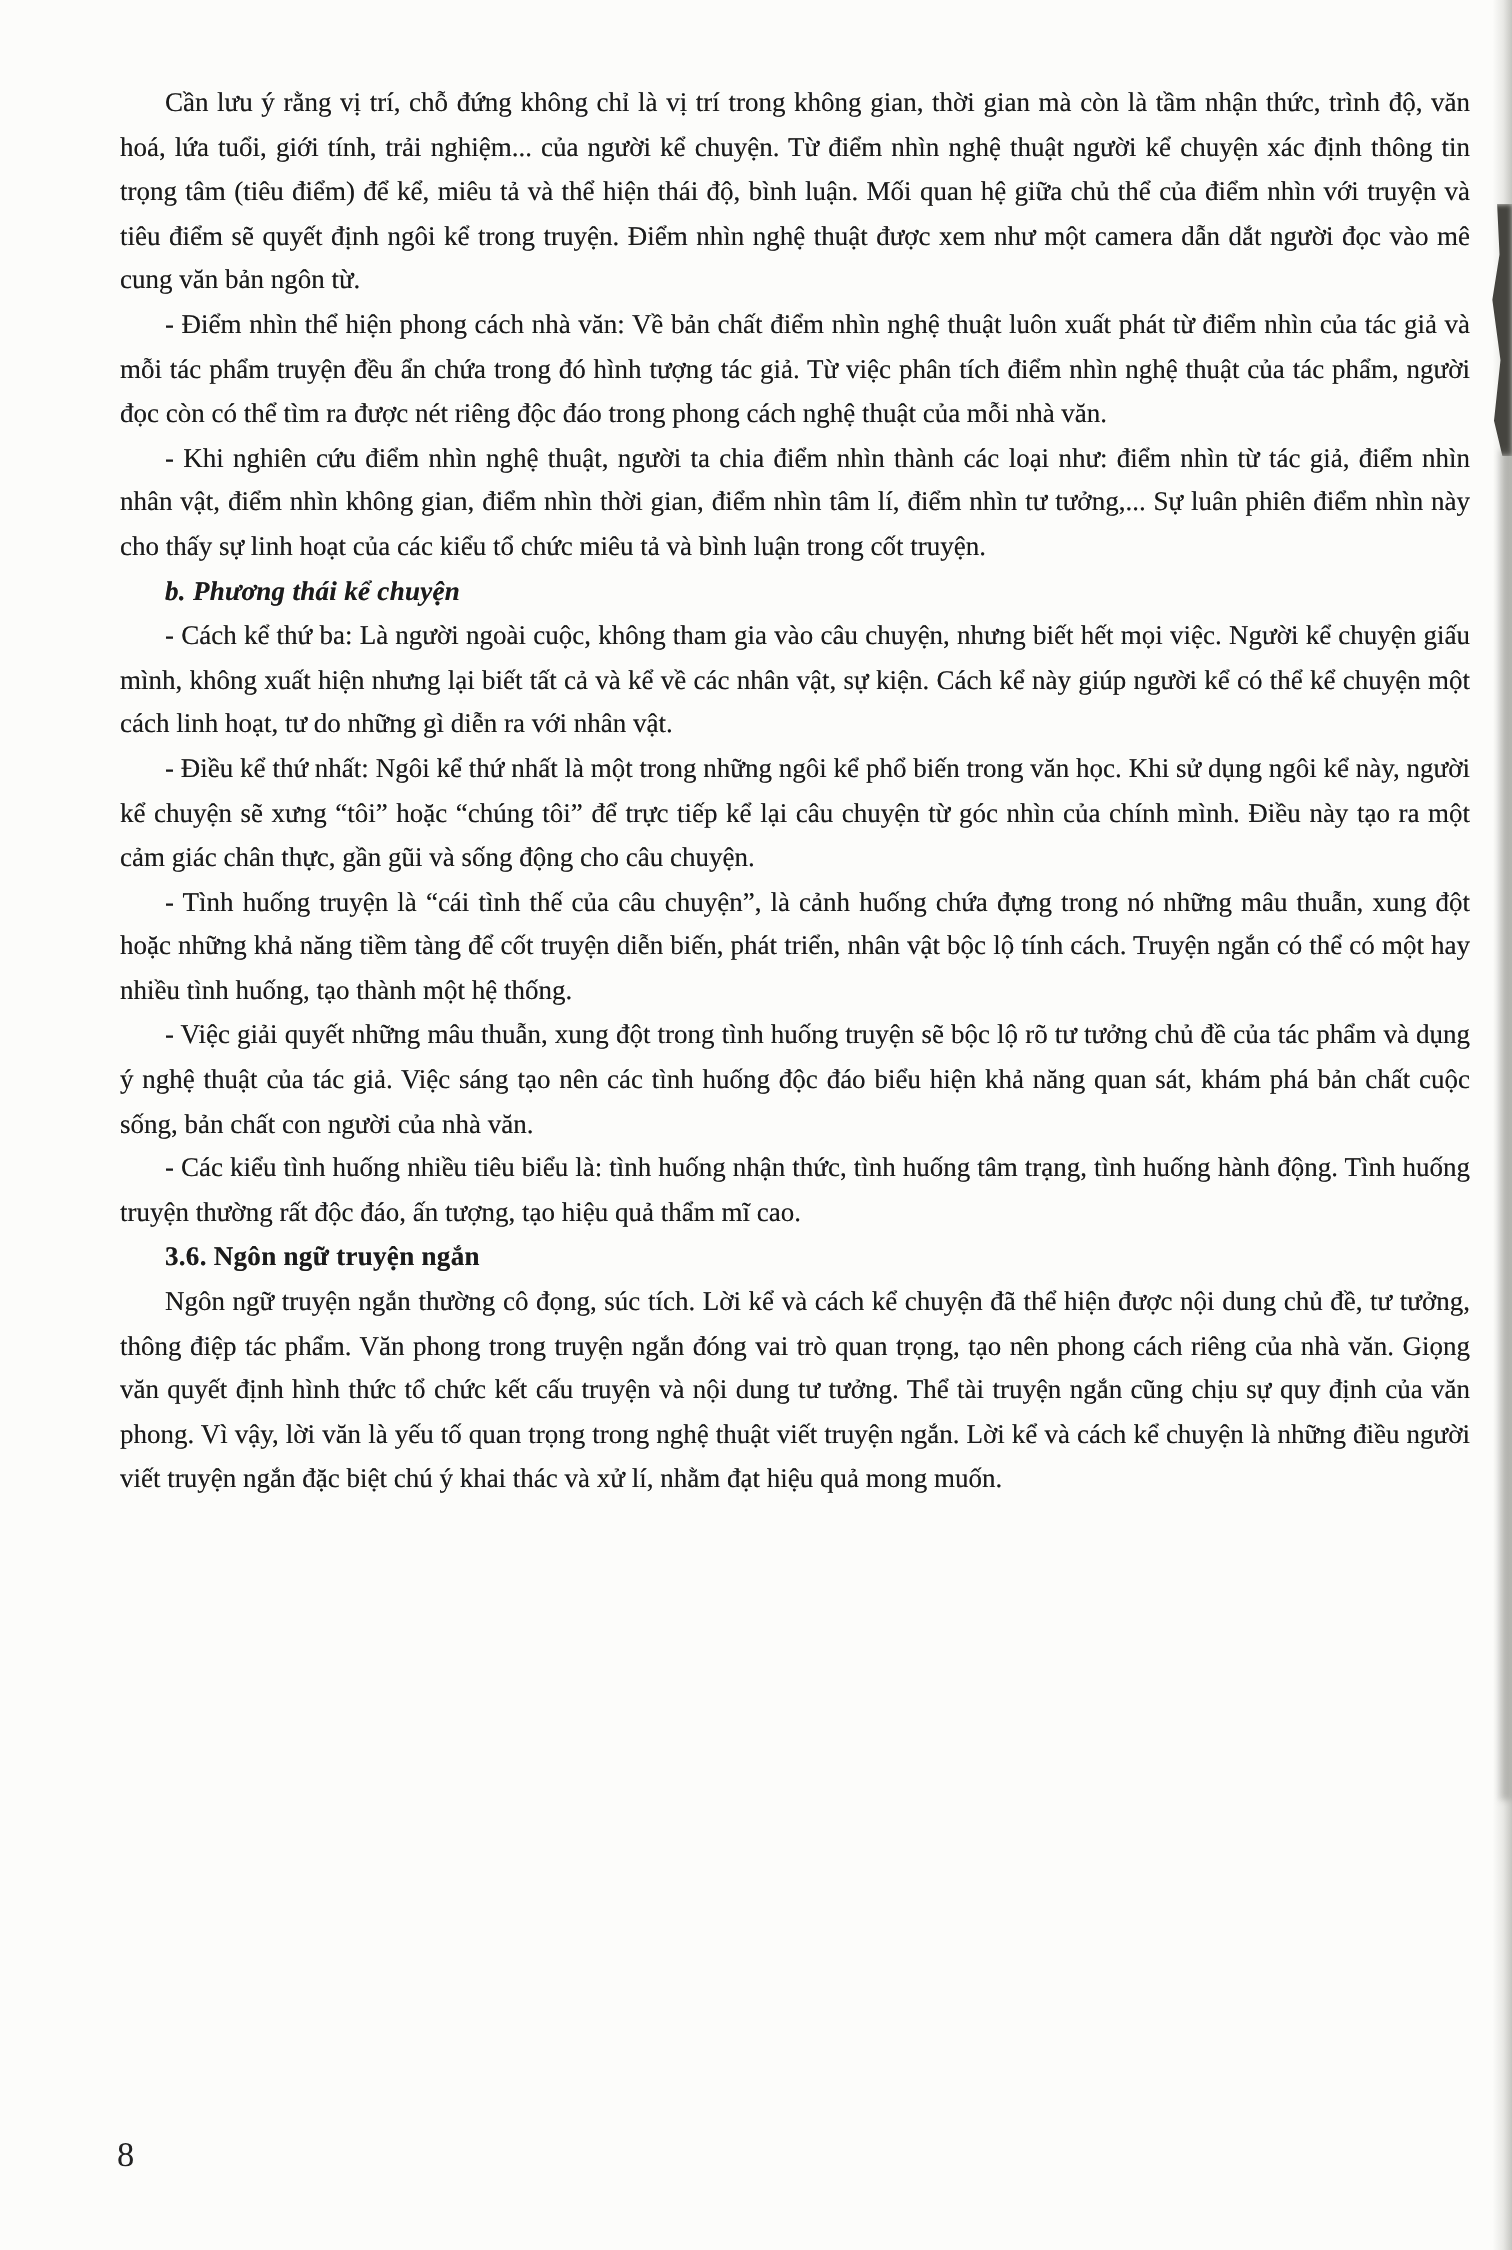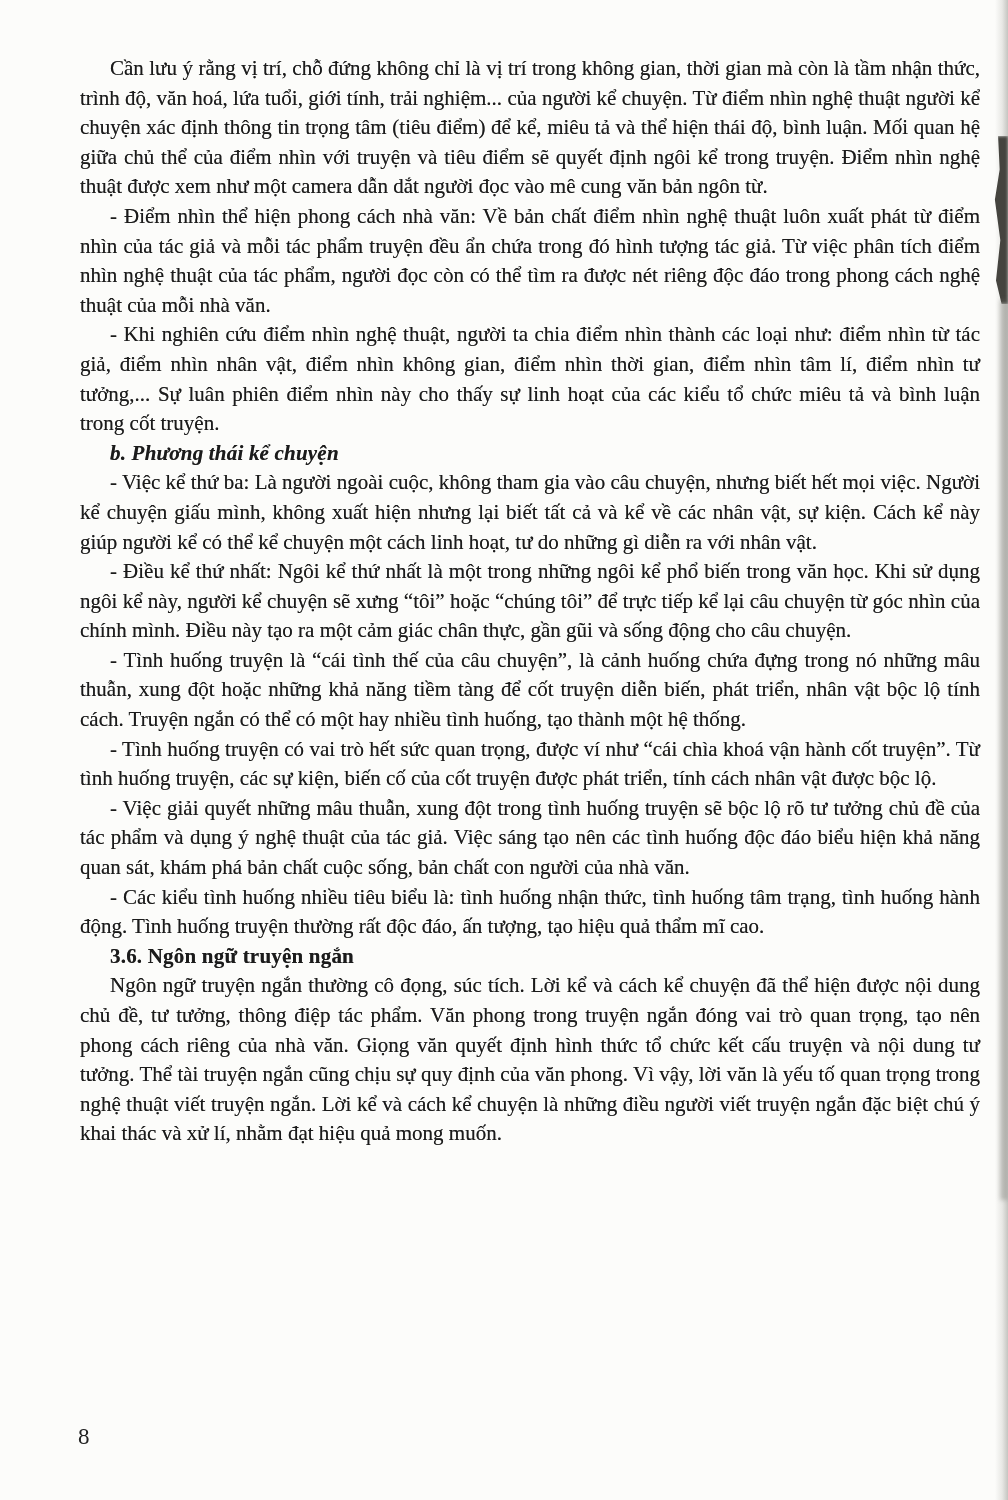--- a/index.html
+++ b/index.html
@@ -17,21 +17,21 @@
   .page {
     position: absolute;
     inset: 0;
   }
   .page-text {
     position: absolute;
     left: 80px;
     right: 28px;
     top: 54px;
     color: #1b1b1b;
-    font-size: 21px;
+    font-size: 18px;
     line-height: 29.6px;
     text-align: justify;
     text-shadow: 0 0 0.4px rgba(20,20,20,0.6);
   }
   .page-text p {
     margin: 0;
     text-indent: 30px;
   }
   .seg-normal { font-style: normal; font-weight: normal; }
   .seg-italic { font-weight: normal; }
@@ -85,28 +85,27 @@
   <div class="page-text">
 
     <p><span class="seg-normal">Cần lưu ý rằng vị trí, chỗ đứng không chỉ là vị trí trong không gian, thời gian mà còn là tầm nhận thức, trình độ, văn hoá, lứa tuổi, giới tính, trải nghiệm... của người kể chuyện. Từ điểm nhìn nghệ thuật người kể chuyện xác định thông tin trọng tâm (tiêu điểm) để kể, miêu tả và thể hiện thái độ, bình luận. Mối quan hệ giữa chủ thể của điểm nhìn với truyện và tiêu điểm sẽ quyết định ngôi kể trong truyện. Điểm nhìn nghệ thuật được xem như một camera dẫn dắt người đọc vào mê cung văn bản ngôn từ.</span></p>
 
     <p><span class="seg-italic">- Điểm nhìn thể hiện phong cách nhà văn: </span><span class="seg-normal">Về bản chất điểm nhìn nghệ thuật luôn xuất phát từ điểm nhìn của tác giả và mỗi tác phẩm truyện đều ẩn chứa trong đó hình tượng tác giả. Từ việc phân tích điểm nhìn nghệ thuật của tác phẩm, người đọc còn có thể tìm ra được nét riêng độc đáo trong phong cách nghệ thuật của mỗi nhà văn.</span></p>
 
     <p><span class="seg-normal">- Khi nghiên cứu điểm nhìn nghệ thuật, người ta chia điểm nhìn thành các loại như: điểm nhìn từ tác giả, điểm nhìn nhân vật, điểm nhìn không gian, điểm nhìn thời gian, điểm nhìn tâm lí, điểm nhìn tư tưởng,... Sự luân phiên điểm nhìn này cho thấy sự linh hoạt của các kiểu tổ chức miêu tả và bình luận trong cốt truyện.</span></p>
 
     <p class="heading"><span class="seg-bold-italic">b. Phương thái kể chuyện</span></p>
 
-    <p><span class="seg-italic">- Việc kể thứ ba: </span><span class="seg-normal">Là người ngoài cuộc, không tham gia vào câu chuyện, nhưng biết hết mọi việc. Người kể chuyện giấu mình, không xuất hiện nhưng lại biết tất cả và kể về các nhân vật, sự kiện. Cách kể này giúp người kể có thể kể chuyện một cách linh hoạt, tư do những gì diễn ra với nhân vật.</span></p>
+    <p><span class="seg-italic">- Cách kể thứ ba: </span><span class="seg-normal">Là người ngoài cuộc, không tham gia vào câu chuyện, nhưng biết hết mọi việc. Người kể chuyện giấu mình, không xuất hiện nhưng lại biết tất cả và kể về các nhân vật, sự kiện. Cách kể này giúp người kể có thể kể chuyện một cách linh hoạt, tư do những gì diễn ra với nhân vật.</span></p>
 
     <p><span class="seg-italic">- Điều kể thứ nhất: </span><span class="seg-normal">Ngôi kể thứ nhất là một trong những ngôi kể phổ biến trong văn học. Khi sử dụng ngôi kể này, người kể chuyện sẽ xưng “tôi” hoặc “chúng tôi” để trực tiếp kể lại câu chuyện từ góc nhìn của chính mình. Điều này tạo ra một cảm giác chân thực, gần gũi và sống động cho câu chuyện.</span></p>
 
 
     <p><span class="seg-normal">- Tình huống truyện là “cái tình thế của câu chuyện”, là cảnh huống chứa đựng trong nó những mâu thuẫn, xung đột hoặc những khả năng tiềm tàng để cốt truyện diễn biến, phát triển, nhân vật bộc lộ tính cách. Truyện ngắn có thể có một hay nhiều tình huống, tạo thành một hệ thống.</span></p>
 
-    <p><span class="seg-normal">- Tình huống truyện có vai trò hết sức quan trọng, được ví như “cái chìa khoá vận hành cốt truyện”. Từ tình huống truyện, các sự kiện, biến cố của cốt truyện được phát triển, tính cách nhân vật được bộc lộ.</span></p>
 
     <p><span class="seg-normal">- Việc giải quyết những mâu thuẫn, xung đột trong tình huống truyện sẽ bộc lộ rõ tư tưởng chủ đề của tác phẩm và dụng ý nghệ thuật của tác giả. Việc sáng tạo nên các tình huống độc đáo biểu hiện khả năng quan sát, khám phá bản chất cuộc sống, bản chất con người của nhà văn.</span></p>
 
     <p><span class="seg-normal">- Các kiểu tình huống nhiều tiêu biểu là: </span><span class="seg-italic">tình huống nhận thức, tình huống tâm trạng, tình huống hành động</span><span class="seg-normal">. Tình huống truyện thường rất độc đáo, ấn tượng, tạo hiệu quả thẩm mĩ cao.</span></p>
 
     <p class="heading"><span class="seg-bold">3.6. Ngôn ngữ truyện ngắn</span></p>
 
     <p><span class="seg-normal">Ngôn ngữ truyện ngắn thường cô đọng, súc tích. Lời kể và cách kể chuyện đã thể hiện được nội dung chủ đề, tư tưởng, thông điệp tác phẩm. Văn phong trong truyện ngắn đóng vai trò quan trọng, tạo nên phong cách riêng của nhà văn. Giọng văn quyết định hình thức tổ chức kết cấu truyện và nội dung tư tưởng. Thể tài truyện ngắn cũng chịu sự quy định của văn phong. Vì vậy, lời văn là yếu tố quan trọng trong nghệ thuật viết truyện ngắn. Lời kể và cách kể chuyện là những điều người viết truyện ngắn đặc biệt chú ý khai thác và xử lí, nhằm đạt hiệu quả mong muốn.</span></p>
 
   </div>

